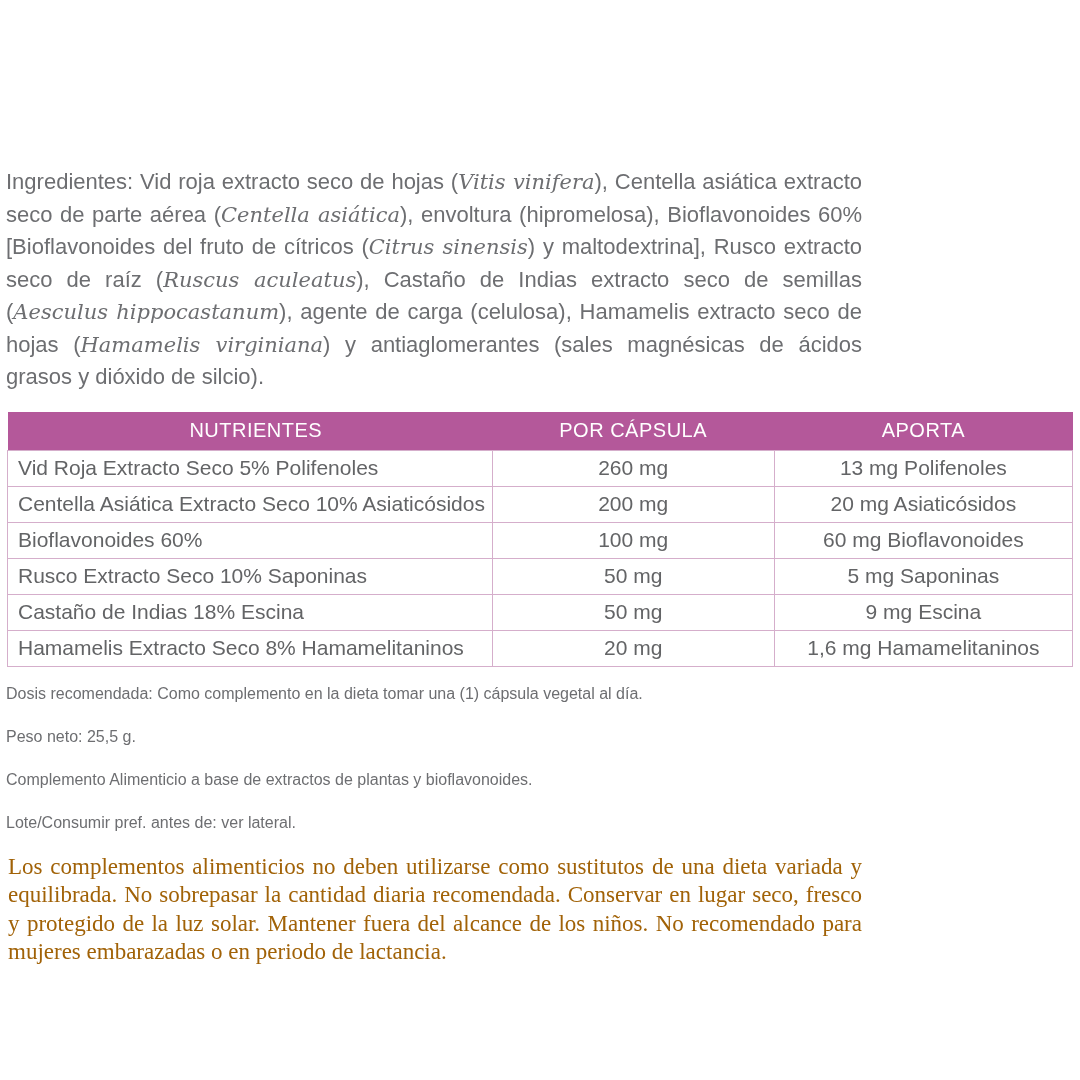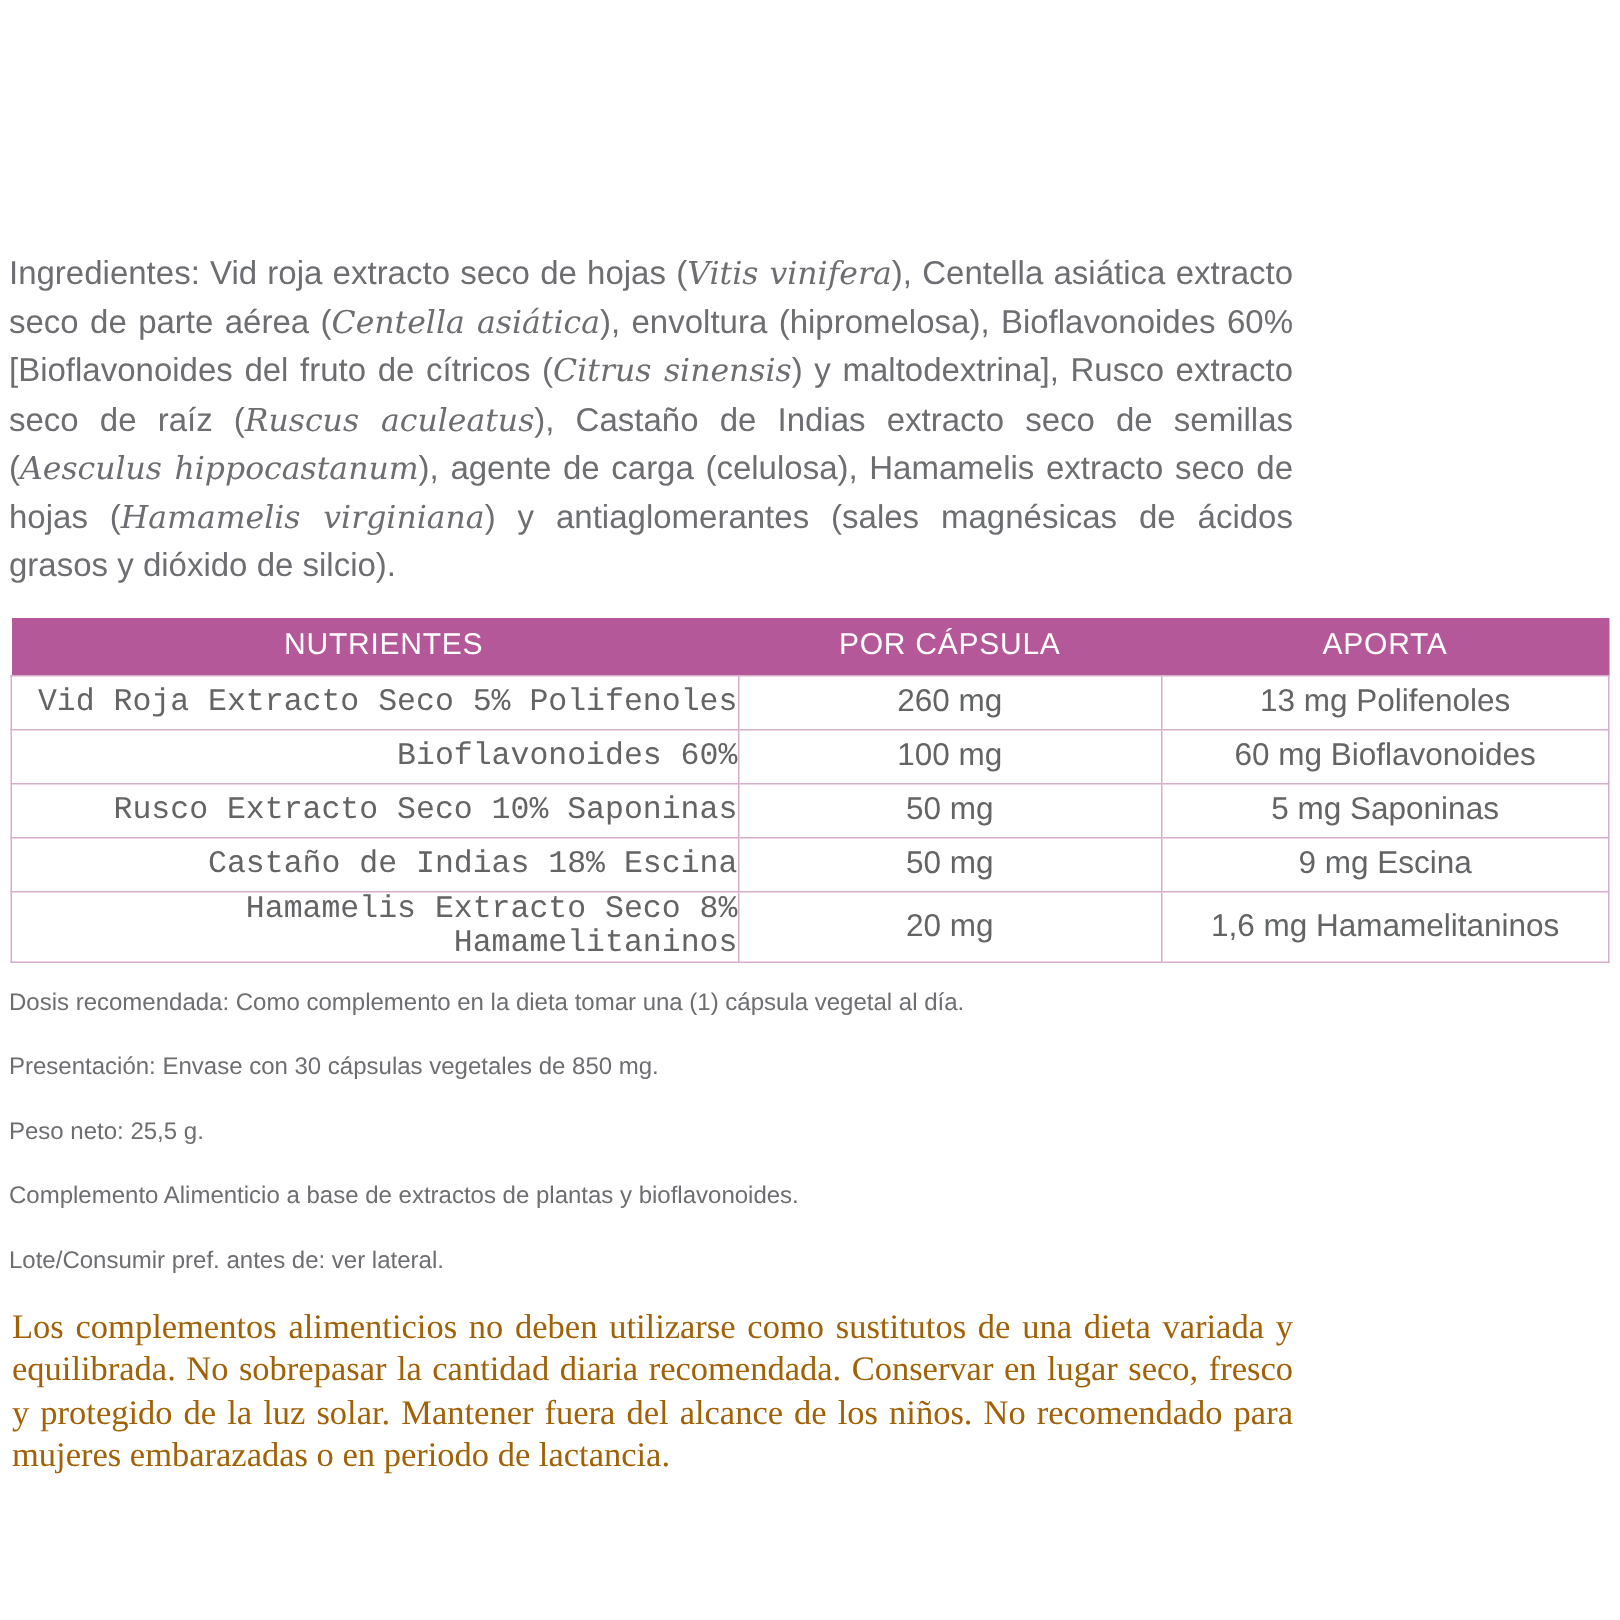--- a/index.html
+++ b/index.html
@@ -44,21 +44,21 @@
   table.nutrients col.c1 { width: 45.5%; }
   table.nutrients col.c2 { width: 26.5%; }
   table.nutrients col.c3 { width: 28%; }
   table.nutrients tbody td {
     border: 1px solid #d5aecb;
     font-size: 21px;
     color: #636466;
     height: 35px;
     padding: 0;
   }
-  table.nutrients tbody td:first-child { text-align: right; padding-left: 10px; font-family: Liberation Mono, monospace; }
+  table.nutrients tbody td:first-child { text-align: left; padding-left: 10px; }
   table.nutrients tbody td:nth-child(2),
   table.nutrients tbody td:nth-child(3) { text-align: center; }
   .info-par {
     margin: 0 0 17px 0;
     font-size: 16px;
     line-height: 26px;
     color: #6d6e71;
   }
   .info-par.first { margin-top: 14px; }
   .disclaimer {
@@ -90,20 +90,25 @@
         <th>APORTA</th>
       </tr>
     </thead>
     <tbody>
         <tr>
           <td>Vid Roja Extracto Seco 5% Polifenoles</td>
           <td>260 mg</td>
           <td>13 mg Polifenoles</td>
         </tr>
         <tr>
+          <td>Centella Asiática Extracto Seco 10% Asiaticósidos</td>
+          <td>200 mg</td>
+          <td>20 mg Asiaticósidos</td>
+        </tr>
+        <tr>
           <td>Bioflavonoides 60%</td>
           <td>100 mg</td>
           <td>60 mg Bioflavonoides</td>
         </tr>
         <tr>
           <td>Rusco Extracto Seco 10% Saponinas</td>
           <td>50 mg</td>
           <td>5 mg Saponinas</td>
         </tr>
         <tr>
@@ -113,20 +118,19 @@
         </tr>
         <tr>
           <td>Hamamelis Extracto Seco 8% Hamamelitaninos</td>
           <td>20 mg</td>
           <td>1,6 mg Hamamelitaninos</td>
         </tr>
       </tbody>
   </table>
 
   <p class="info-par first">Dosis recomendada: Como complemento en la dieta tomar una (1) cápsula vegetal al día.</p>
-  <p class="info-par">Presentación: Envase con 30 cápsulas vegetales de 850 mg.</p>
   <p class="info-par">Peso neto: 25,5 g.</p>
   <p class="info-par">Complemento Alimenticio a base de extractos de plantas y bioflavonoides.</p>
   <p class="info-par">Lote/Consumir pref. antes de: ver lateral.</p>
 
   <p class="disclaimer">Los complementos alimenticios no deben utilizarse como sustitutos de una dieta variada y equilibrada. No sobrepasar la cantidad diaria recomendada. Conservar en lugar seco, fresco y protegido de la luz solar. Mantener fuera del alcance de los niños. No recomendado para mujeres embarazadas o en periodo de lactancia.</p>
 
 </div>
 
 </body></html>

